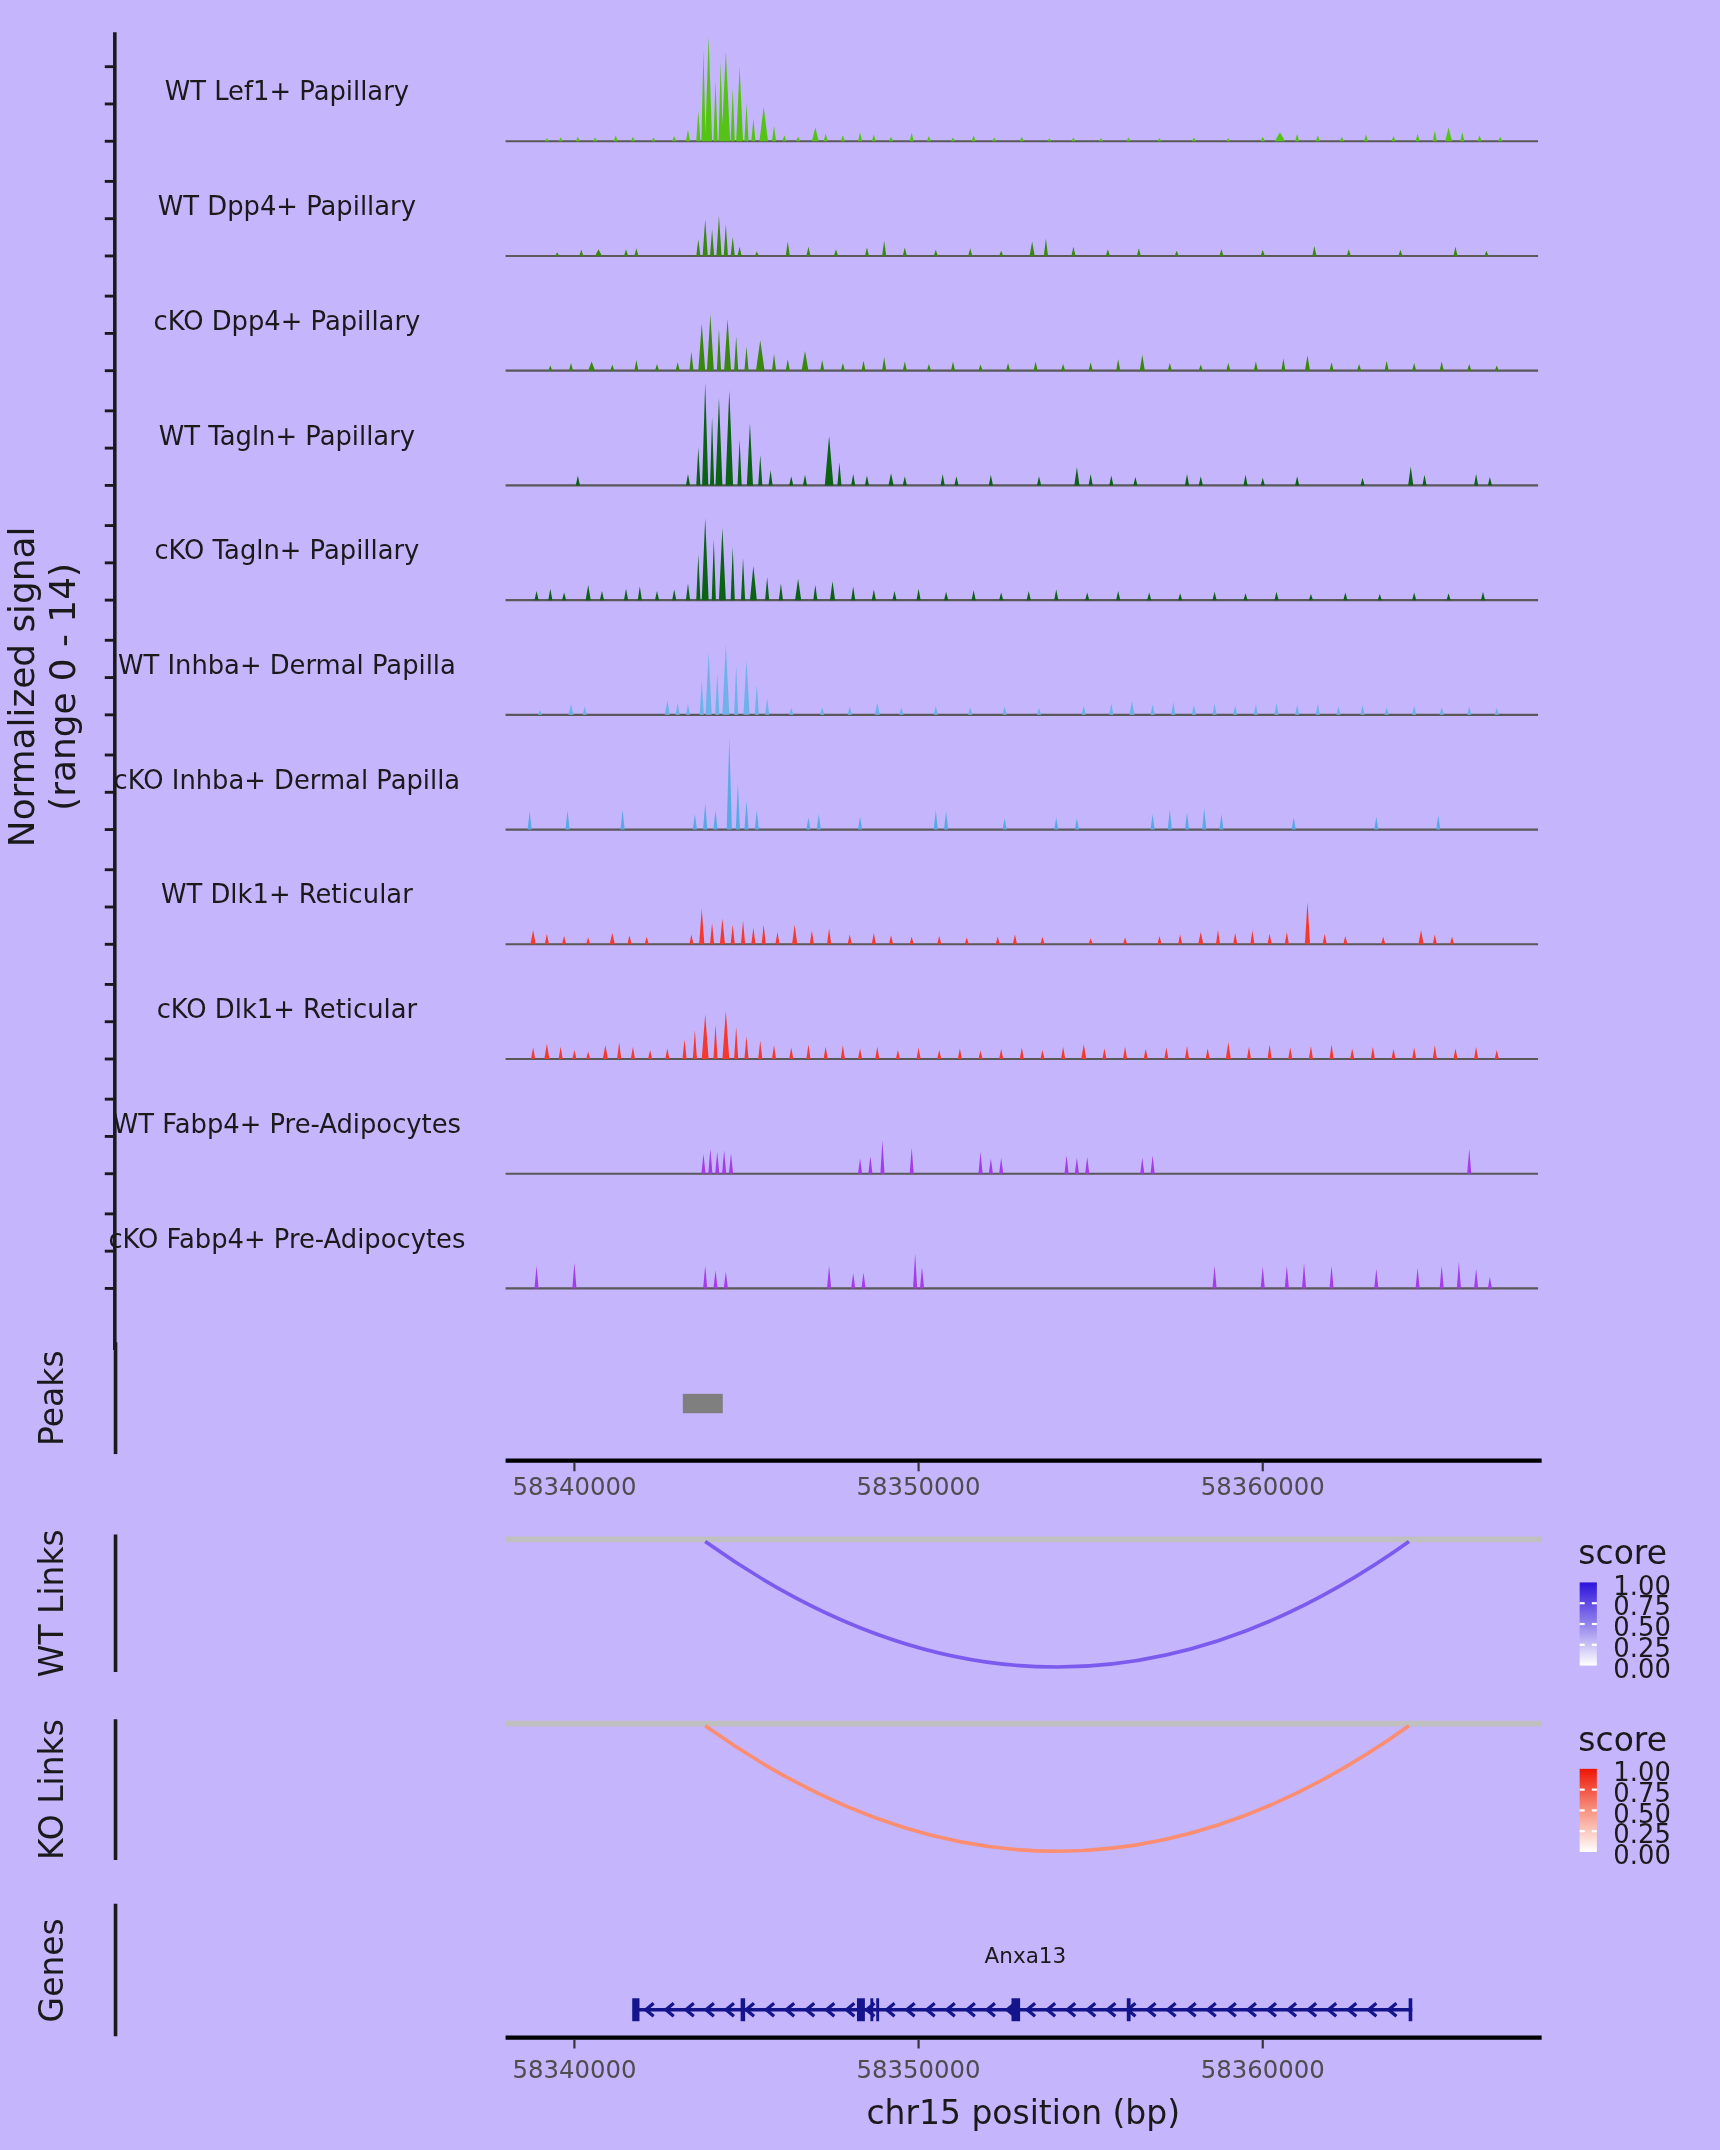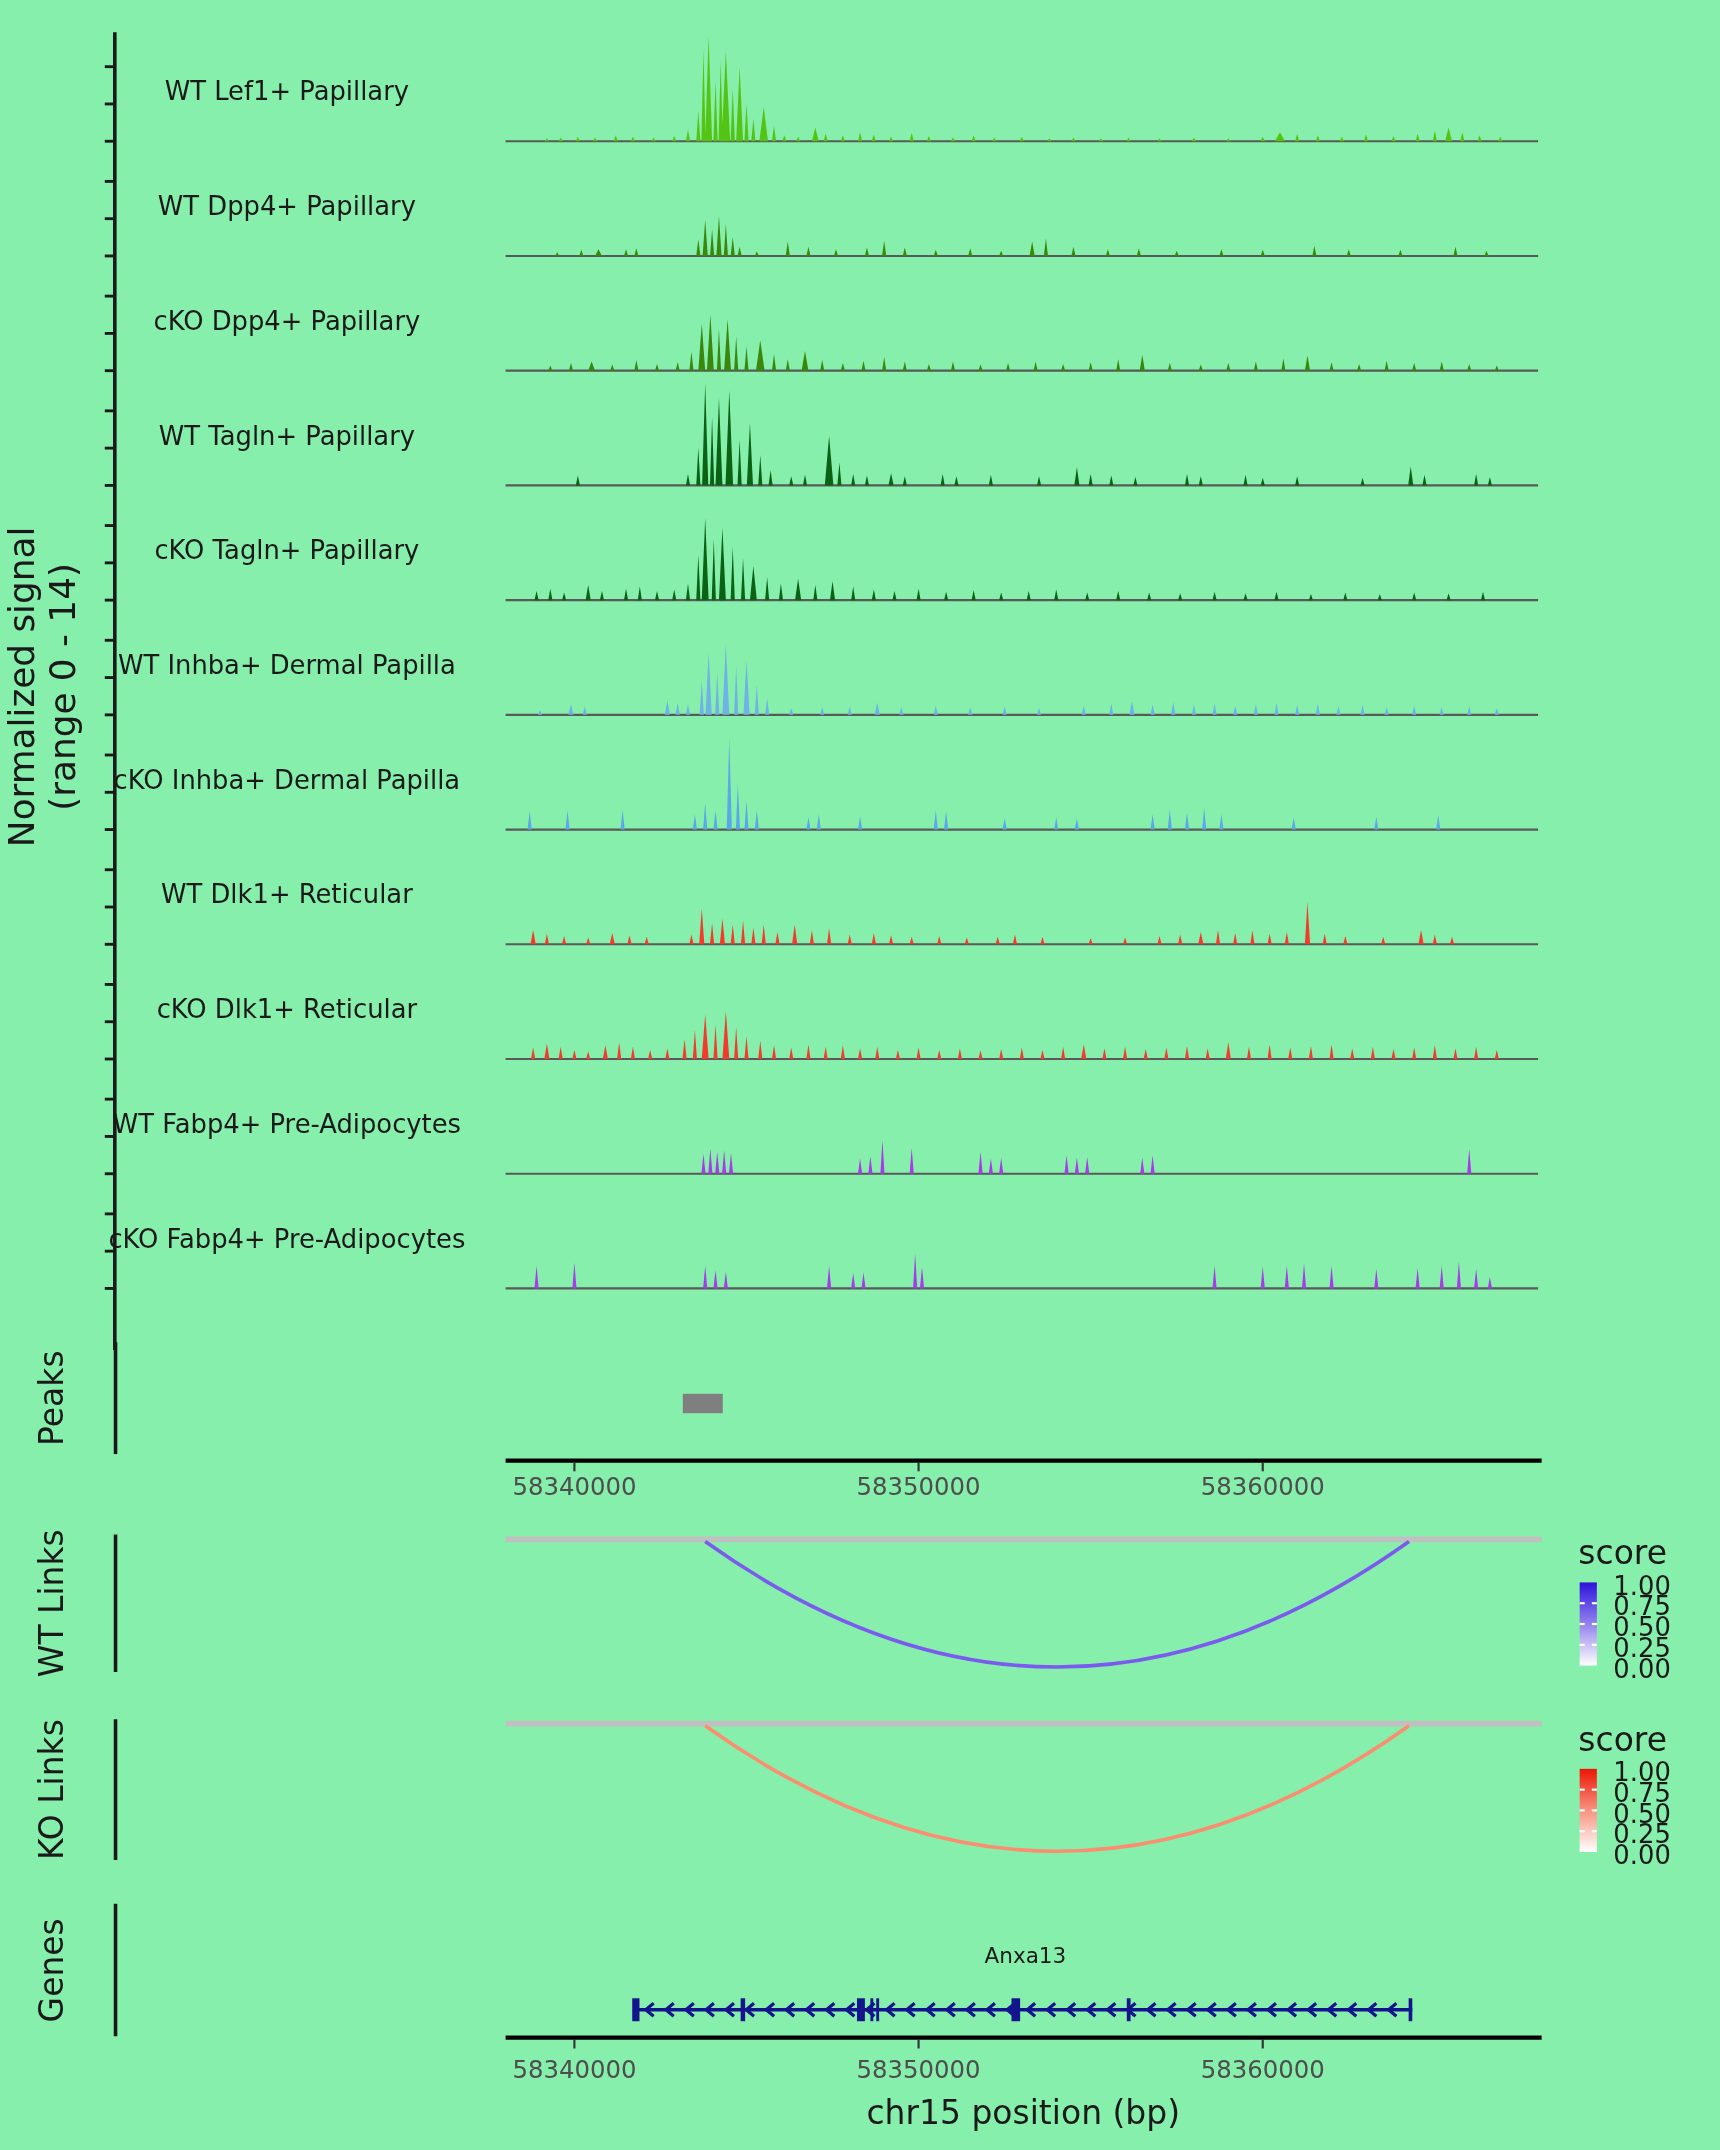--- a/index.html
+++ b/index.html
@@ -1,16 +1,16 @@
 <!DOCTYPE html>
 <html style="font-size:11.5px"><head>
 <meta charset="utf-8">
 <style>
   html,body{margin:0;padding:0;background:#ffffff;}
-  .canvas{position:relative;width:1721px;height:2151px;background:#86efac;overflow:hidden;}
+  .canvas{position:relative;width:1721px;height:2151px;background:#c4b5fd;overflow:hidden;}
   svg text{font-family:"DejaVu Sans", sans-serif;}
   .trklabel{font-size:36px;fill:#1a1a1a;}
   .axnum{font-size:34px;fill:#4d4d4d;}
   .ytitle{font-size:50px;fill:#1a1a1a;}
   .sidelabel{font-size:46px;fill:#1a1a1a;}
   .xlabel{font-size:46px;fill:#1a1a1a;}
   .scoretitle{font-size:46px;fill:#1a1a1a;}
   .legnum{font-size:36px;fill:#1a1a1a;}
   .genename{font-size:30px;fill:#1a1a1a;}
 </style>

